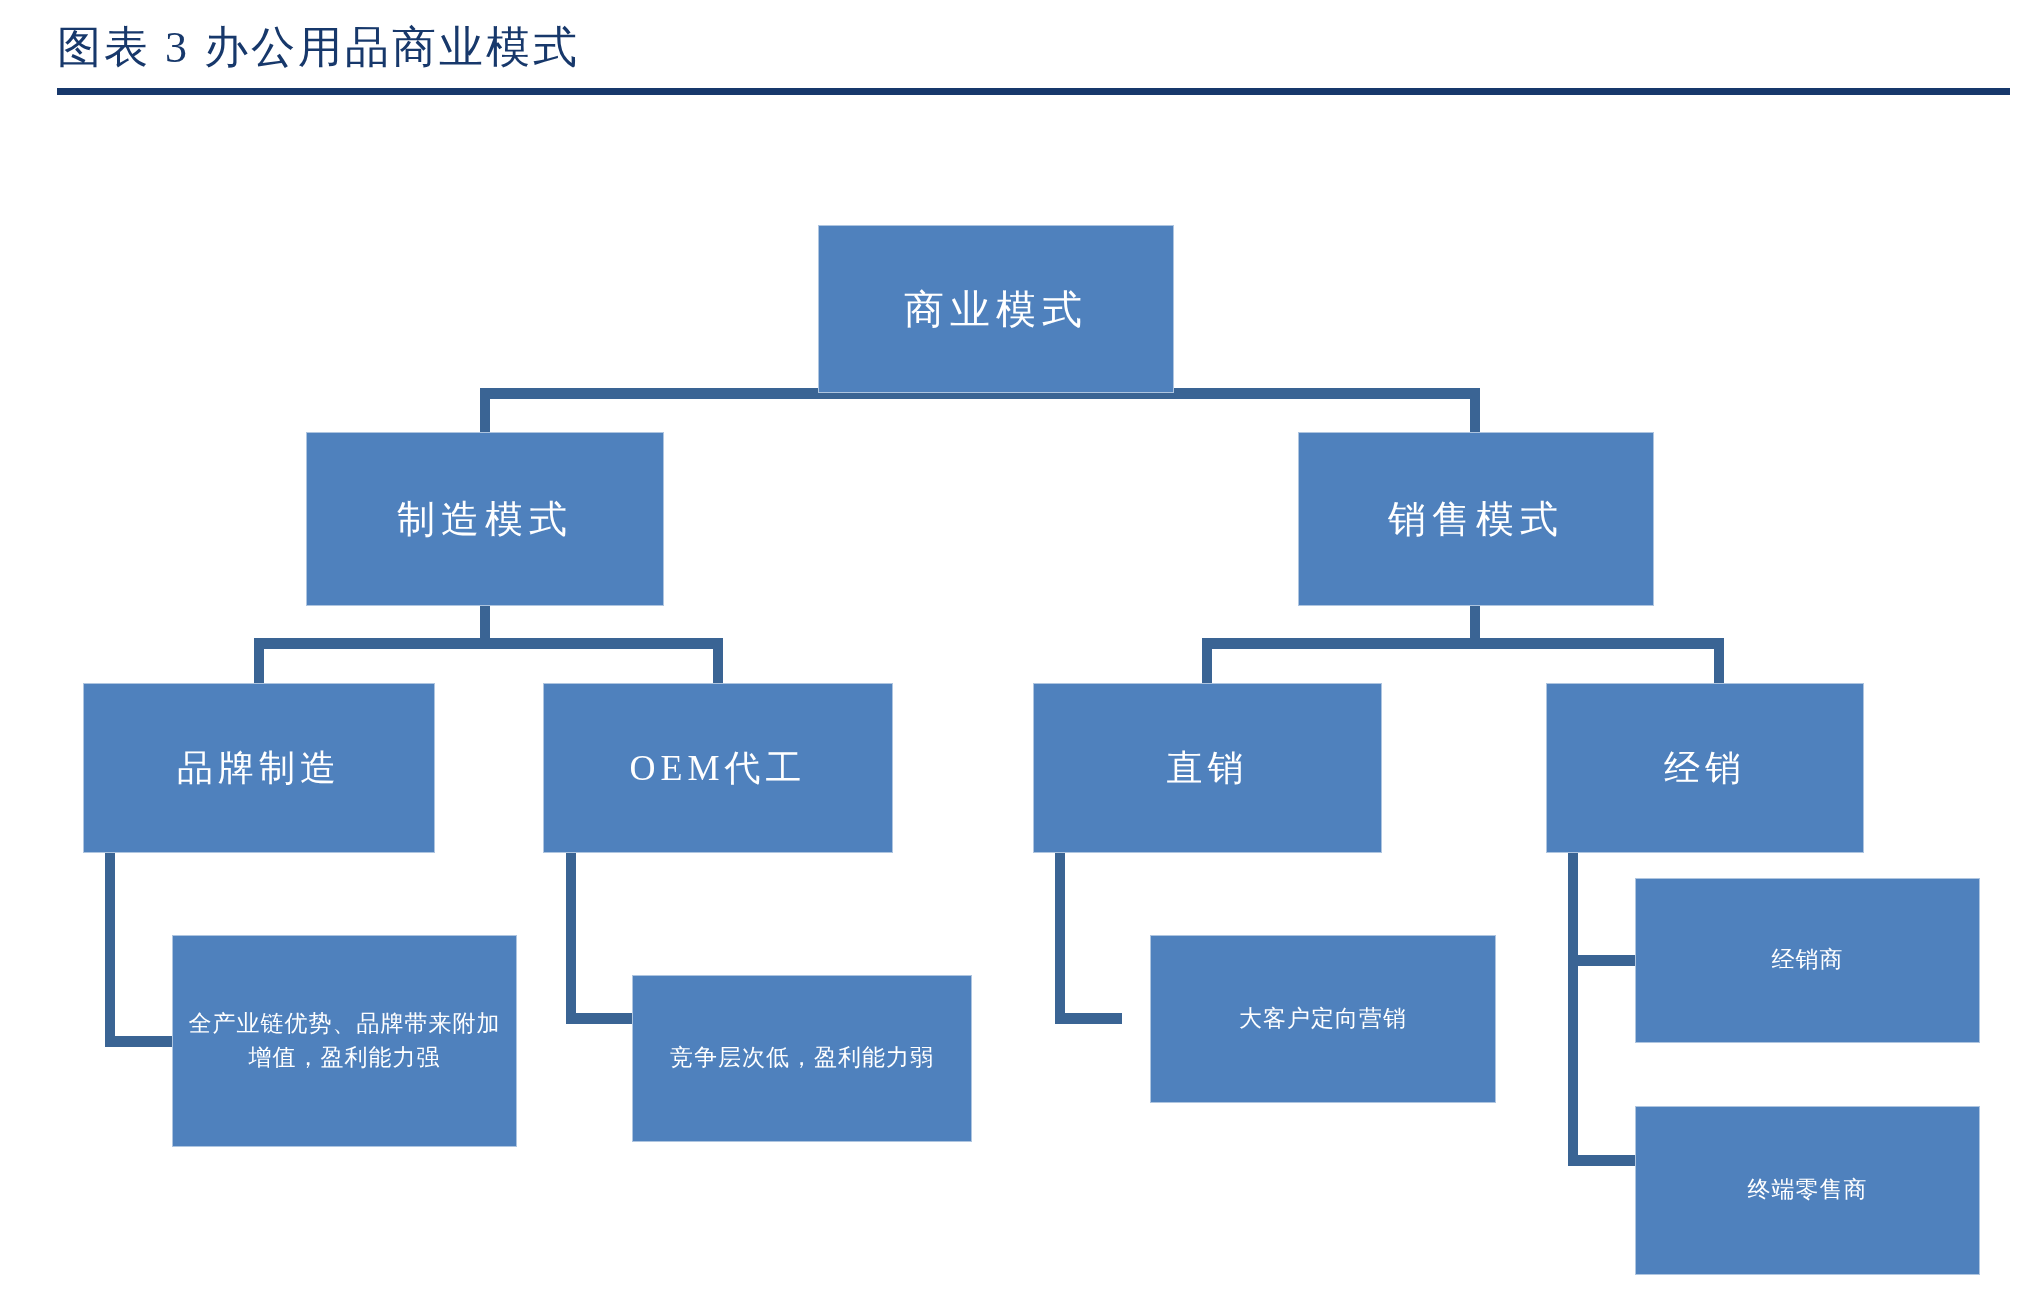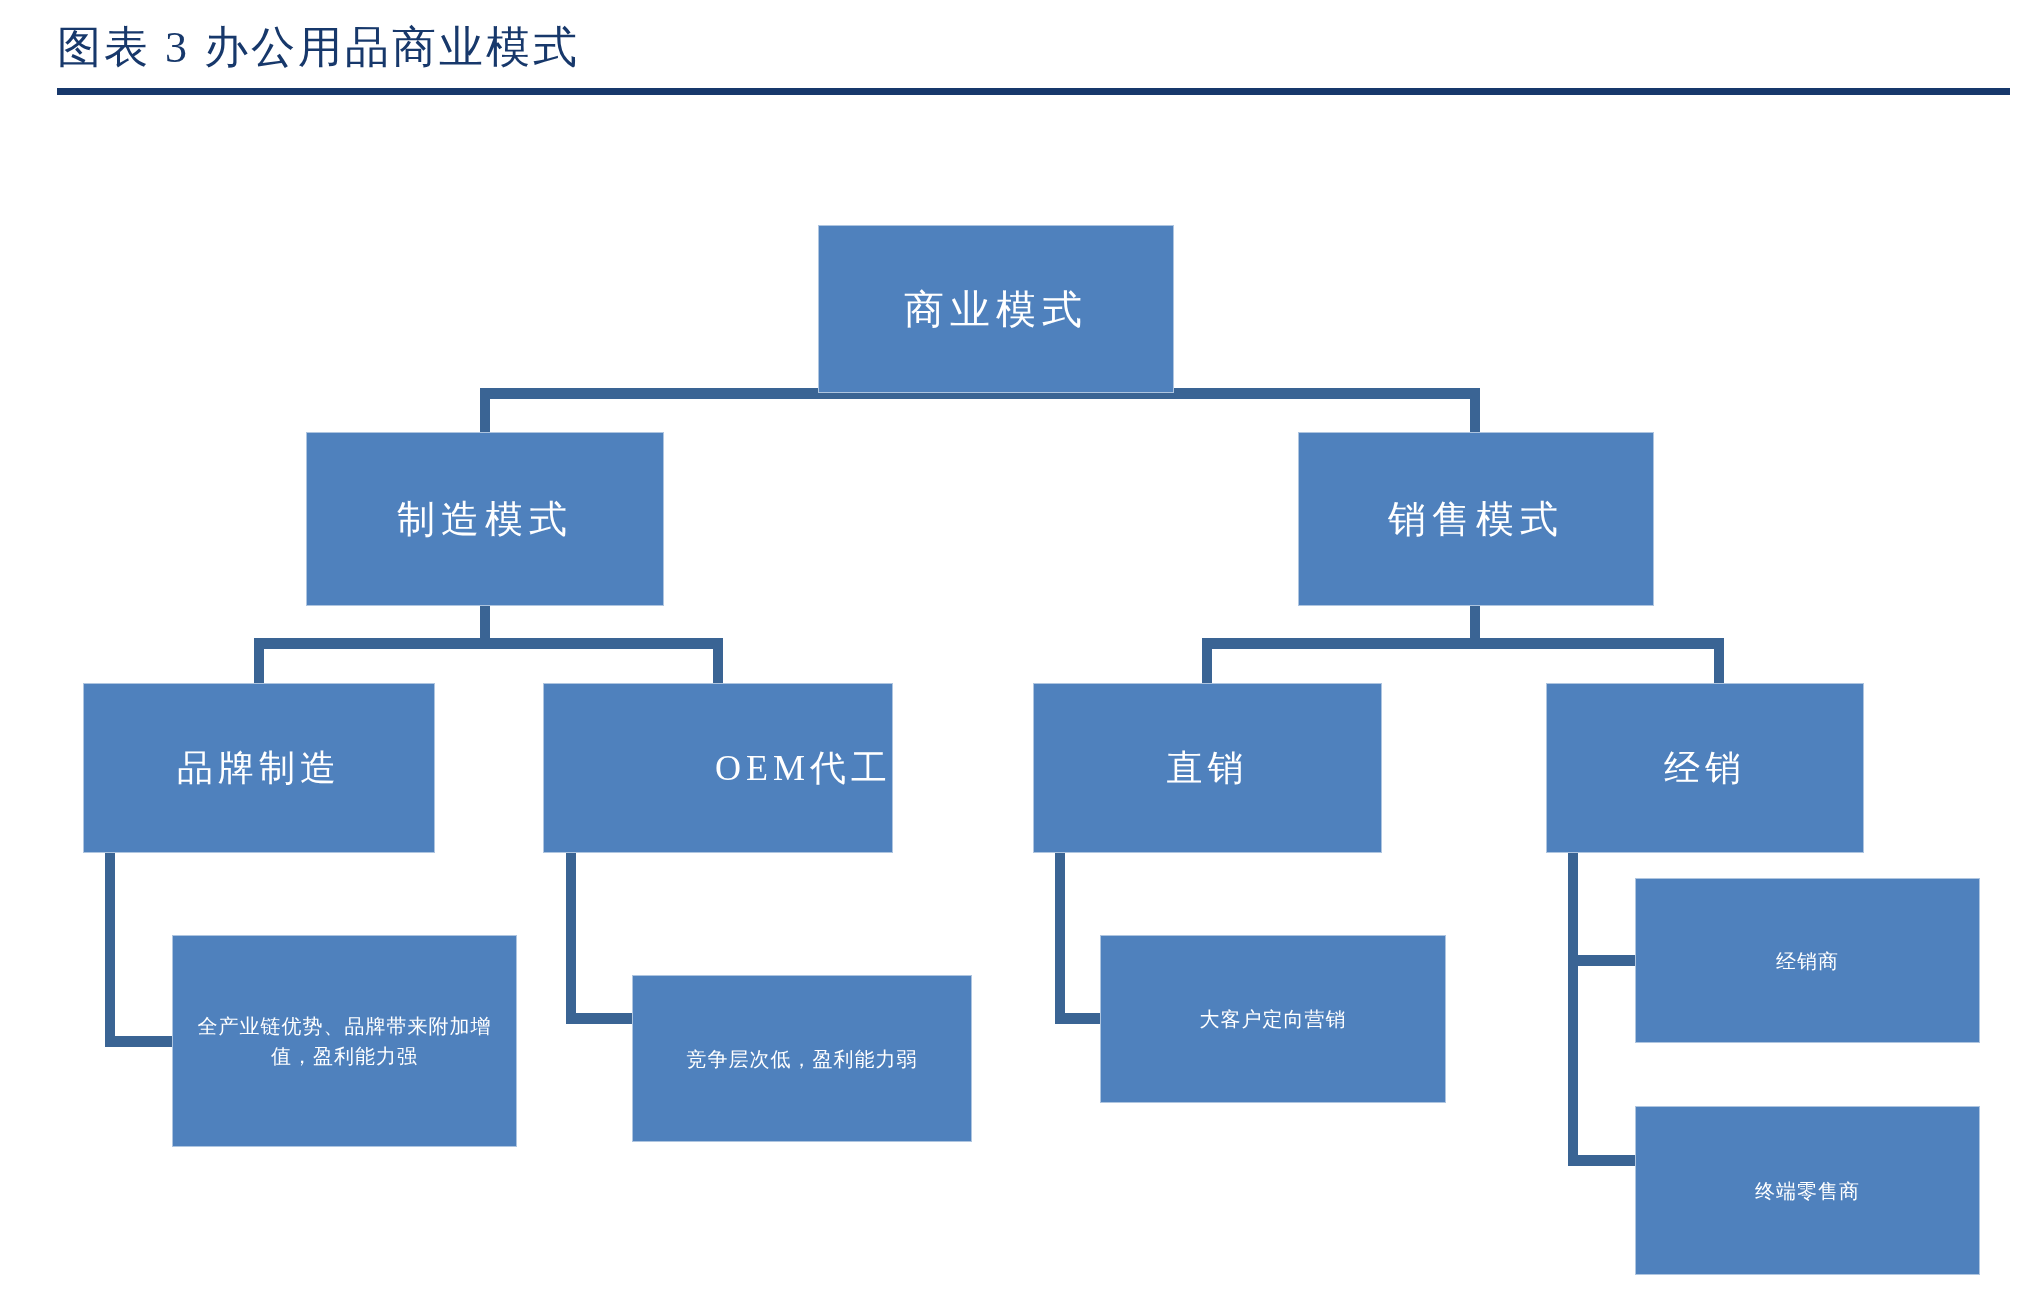--- a/index.html
+++ b/index.html
@@ -40,21 +40,21 @@
     color: #ffffff;
     display: flex;
     align-items: center;
     justify-content: center;
     text-align: center;
     box-sizing: border-box;
   }
   .lvl1 { font-size: 40px; letter-spacing: 6px; }
   .lvl2 { font-size: 38px; letter-spacing: 6px; }
   .lvl3 { font-size: 36px; letter-spacing: 5px; }
-  .lvl4 { font-size: 20px; letter-spacing: 1px; line-height: 1.5; padding: 23px 14px; }
+  .lvl4 { font-size: 23px; letter-spacing: 1px; line-height: 1.5; padding: 23px 14px; }
   .conn {
     position: absolute;
     background: #3A6494;
   }
 </style>
 </head>
 <body>
 
 <div class="canvas">
 
@@ -96,37 +96,37 @@
   <div class="node lvl2" style="left:306px; top:432px; width:358px; height:174px;">
     <span>制造模式</span>
   </div>
   <div class="node lvl2" style="left:1298px; top:432px; width:356px; height:174px;">
     <span>销售模式</span>
   </div>
 
   <div class="node lvl3" style="left:83px; top:683px; width:352px; height:170px;">
     <span>品牌制造</span>
   </div>
-  <div class="node lvl3" style="left:543px; top:683px; width:350px; height:170px;justify-content:flex-end;">
+  <div class="node lvl3" style="left:543px; top:683px; width:350px; height:170px;">
     <span>OEM代工</span>
   </div>
   <div class="node lvl3" style="left:1033px; top:683px; width:349px; height:170px;">
     <span>直销</span>
   </div>
   <div class="node lvl3" style="left:1546px; top:683px; width:318px; height:170px;">
     <span>经销</span>
   </div>
 
   <div class="node lvl4" style="left:172px; top:935px; width:345px; height:212px;">
     <span>全产业链优势、品牌带来附加增值，盈利能力强</span>
   </div>
   <div class="node lvl4" style="left:632px; top:935px; width:340px; height:167px;margin-top:40px;">
     <span>竞争层次低，盈利能力弱</span>
   </div>
-  <div class="node lvl4" style="left:1100px; top:935px; width:346px; height:168px;">
+  <div class="node lvl4" style="left:1150px; top:935px; width:346px; height:168px;">
     <span>大客户定向营销</span>
   </div>
   <div class="node lvl4" style="left:1635px; top:878px; width:345px; height:165px;">
     <span>经销商</span>
   </div>
   <div class="node lvl4" style="left:1635px; top:1078px; width:345px; height:169px;margin-top:28px;">
     <span>终端零售商</span>
   </div>
 
 </div>

